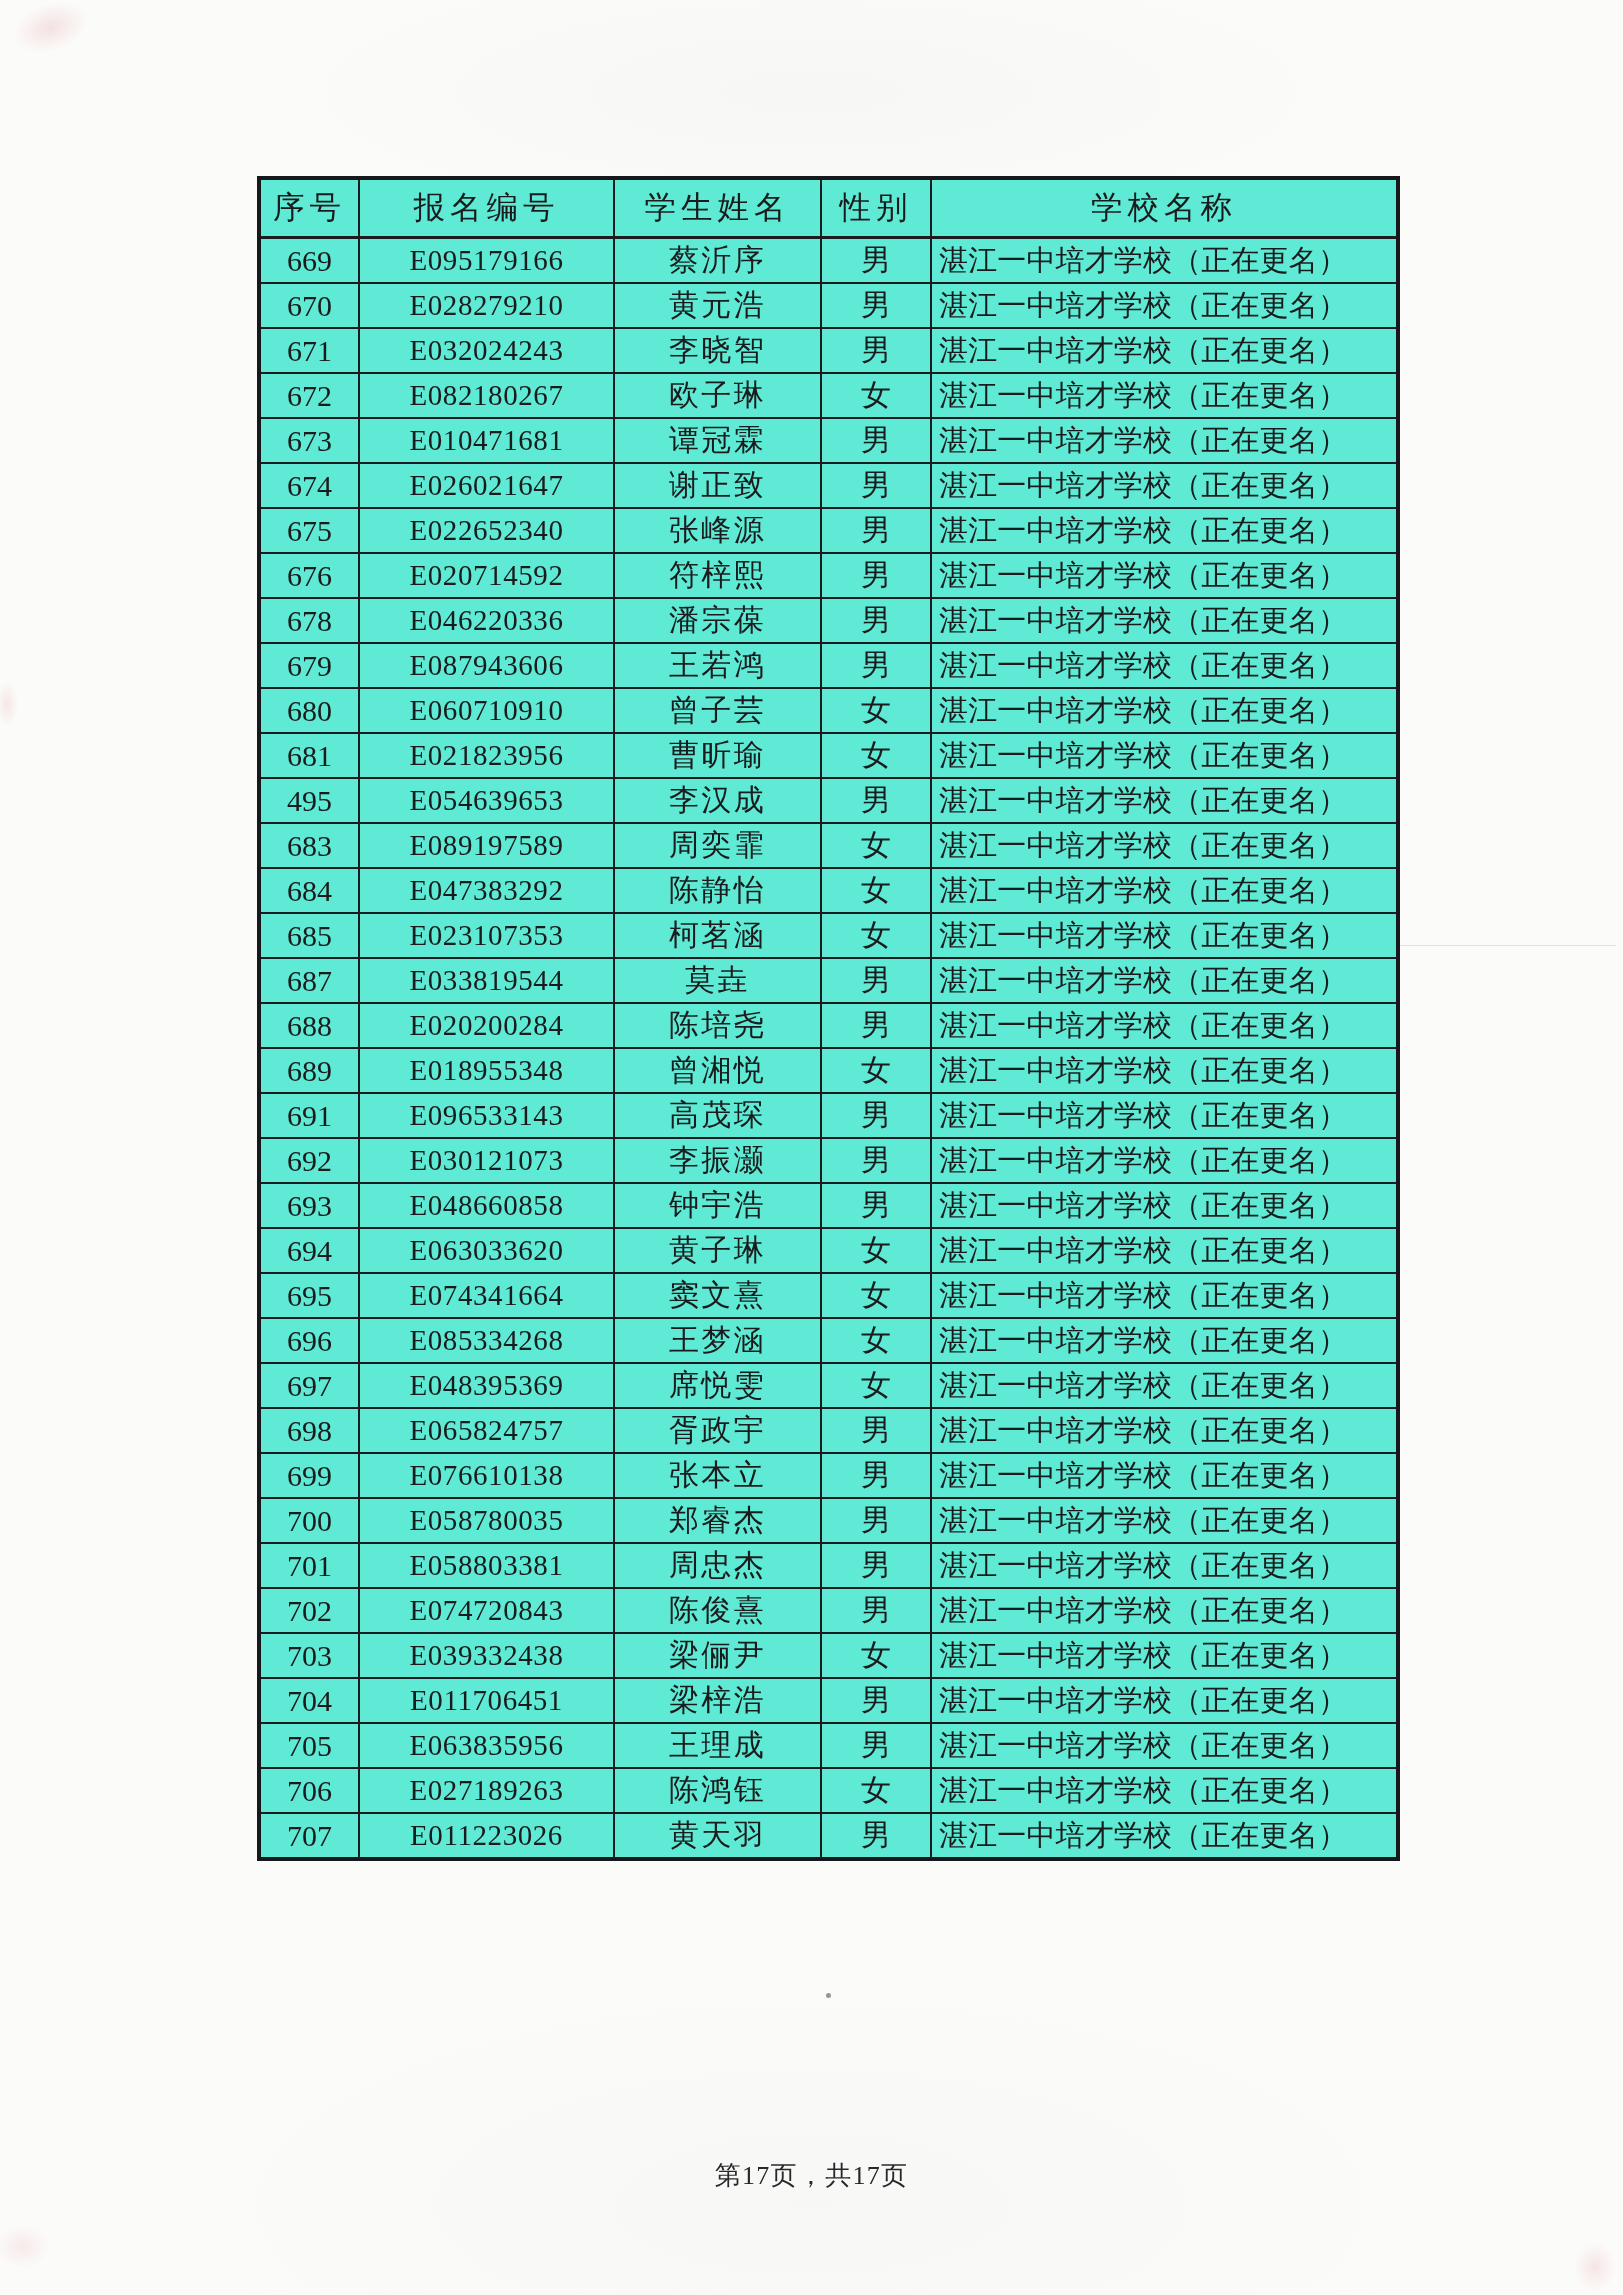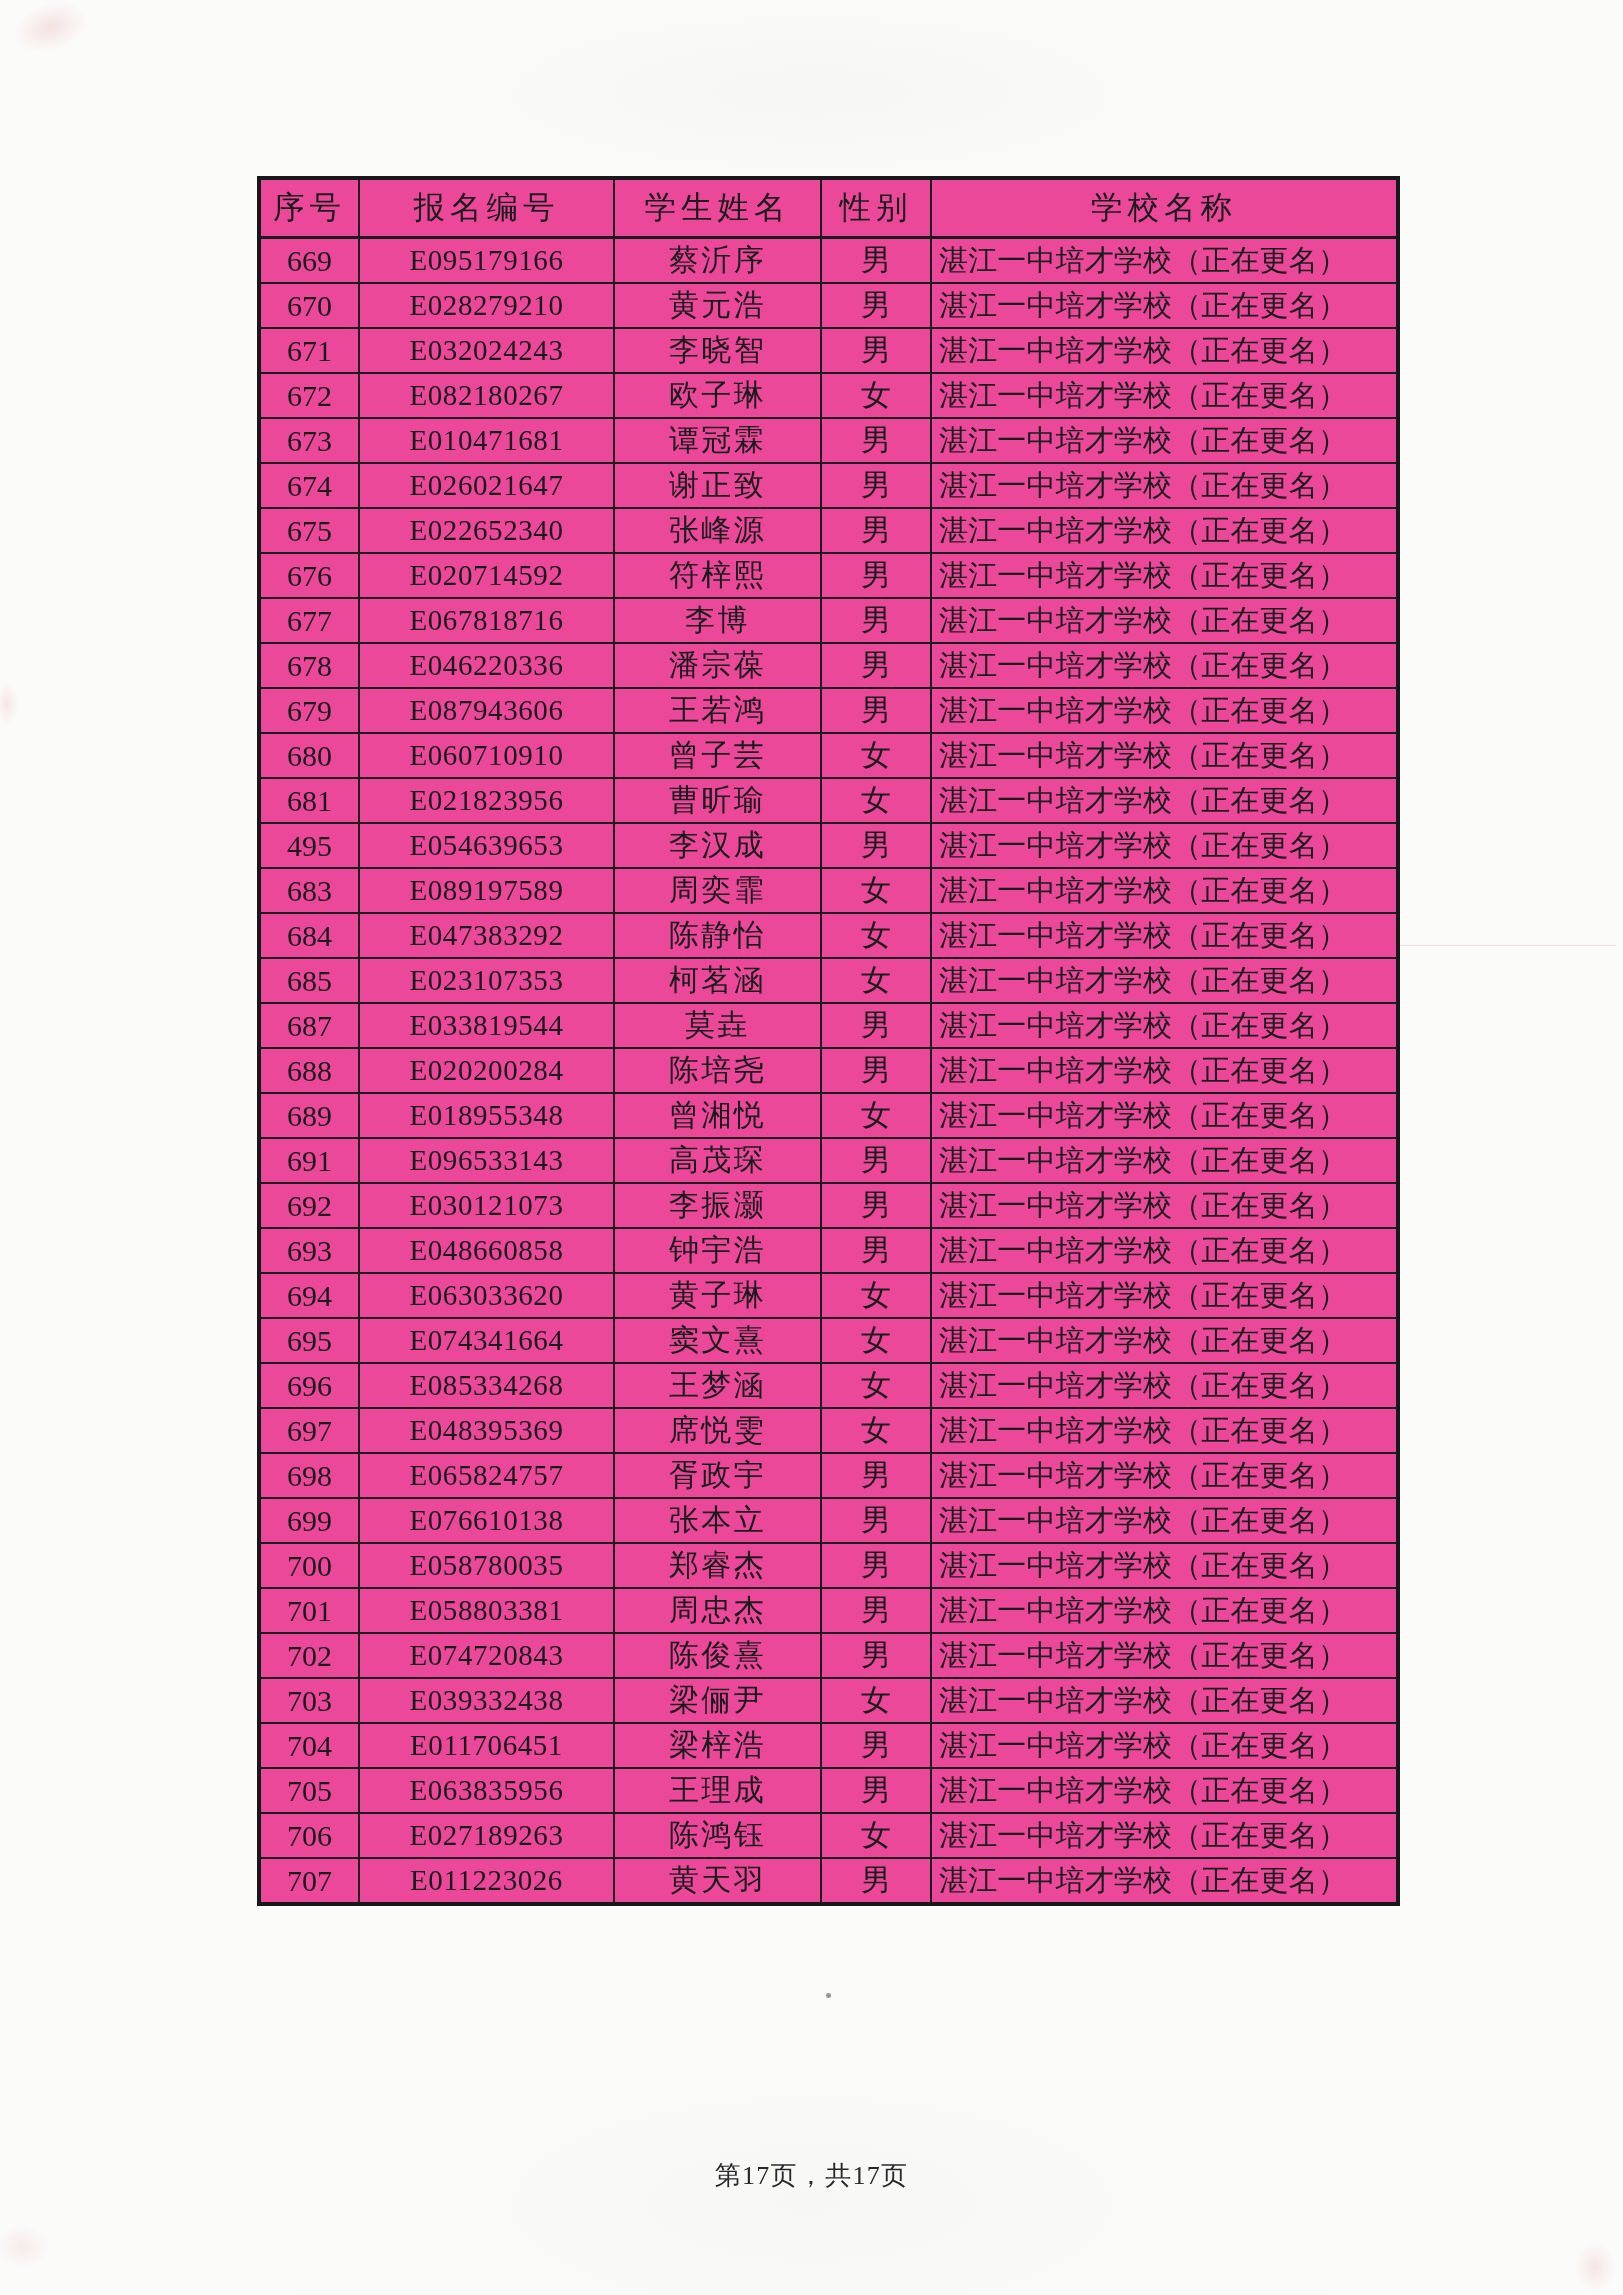--- a/index.html
+++ b/index.html
@@ -23,21 +23,21 @@
   }
   .doc-table{
     position:absolute;
     left:257px;
     top:176px;
   }
   table{
     border-collapse:collapse;
     table-layout:fixed;
     width:1139px;
-    background:#ec4899;
+    background:#5eead4;
     border-radius:11px;
   }
   th,td{
     border:2px solid #1b1c1f;
     border-top-width:2.6px;
     border-bottom-width:2.6px;
     text-align:center;
     vertical-align:middle;
     overflow:hidden;
     white-space:nowrap;
@@ -177,27 +177,20 @@
   </tr>
 
   <tr>
     <td class="c-idx">676</td>
     <td class="c-reg">E020714592</td>
     <td class="c-name">符梓熙</td>
     <td class="c-gender">男</td>
     <td class="c-school">湛江一中培才学校（正在更名）</td>
   </tr>
 
-  <tr>
-    <td class="c-idx">677</td>
-    <td class="c-reg">E067818716</td>
-    <td class="c-name">李博</td>
-    <td class="c-gender">男</td>
-    <td class="c-school">湛江一中培才学校（正在更名）</td>
-  </tr>
 
   <tr>
     <td class="c-idx">678</td>
     <td class="c-reg">E046220336</td>
     <td class="c-name">潘宗葆</td>
     <td class="c-gender">男</td>
     <td class="c-school">湛江一中培才学校（正在更名）</td>
   </tr>
 
   <tr>

